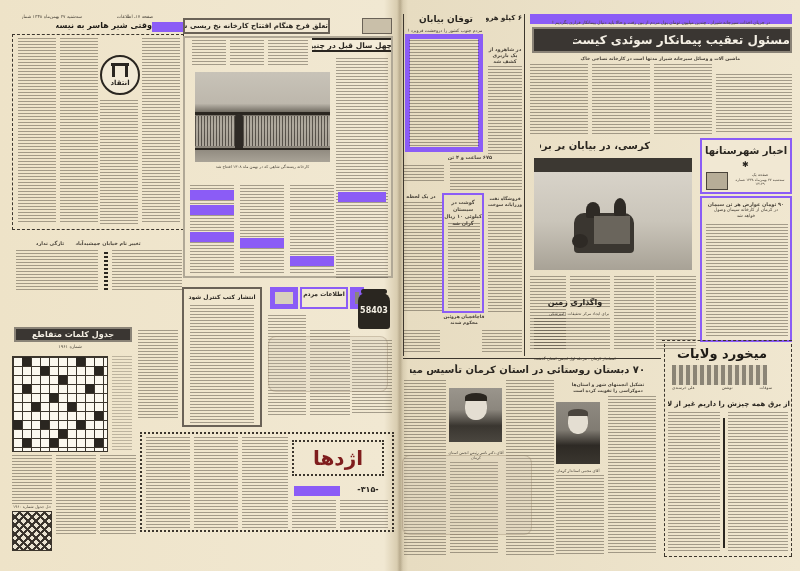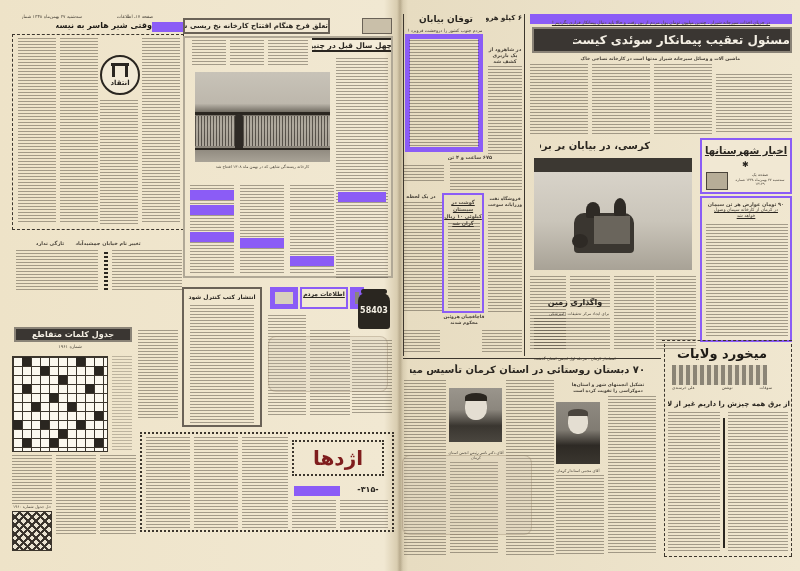--- a/index.html
+++ b/index.html
@@ -13,21 +13,21 @@
   .spread { position: absolute; inset: 0; background: linear-gradient(90deg,#eee3c8 0%,#f1e8d2 48%,#d9cdb0 49.6%,#cfc3a6 50%,#e7dcc1 51%,#f0e7d0 100%); }
   .abs { position: absolute; }
   .fold { position: absolute; left: 397px; top: 0; width: 6px; height: 571px; background: linear-gradient(90deg, rgba(0,0,0,0.0), rgba(80,60,30,0.18), rgba(0,0,0,0)); }
   .txt { direction: rtl; unicode-bidi: embed; text-align: center; white-space: nowrap; overflow: hidden; }
   .small { font-size: 5px; color: #4a443a; }
   .lines {
     background-image: repeating-linear-gradient(180deg, rgba(55,48,38,0.55) 0 1px, transparent 1px 3px);
     opacity: 0.75;
   }
   .lines.faint { opacity: 0.5; }
-  .box { border: 5px solid #8b5cf6; text-decoration: underline; }
+  .box { border: 5px solid #8b5cf6; }
   .box2 { border: 2px solid #6a6257; }
   .dashed { border: 1px dashed #3c362d; }
   .hl-dark { background: #3a3632; color: #f4efe4; border: 2px solid #8a8377; }
   .hl-dark .txt { color: #f4efe4; }
   .photo { background: #8a857c; overflow: hidden; }
   .bold { font-weight: bold; }
   .crossword { background: #fbf8ef; border: 1px solid #3c362d;
     background-image:
       repeating-linear-gradient(90deg, #3c362d 0 1px, transparent 1px 9px),
       repeating-linear-gradient(180deg, #3c362d 0 1px, transparent 1px 9px);

